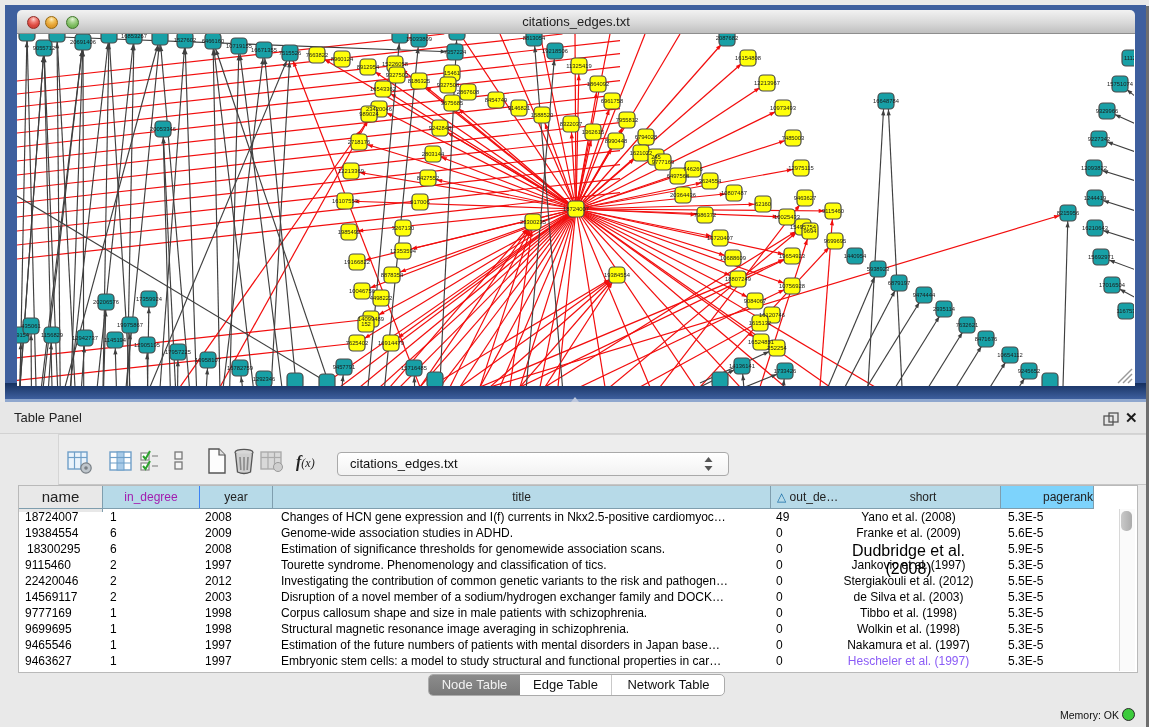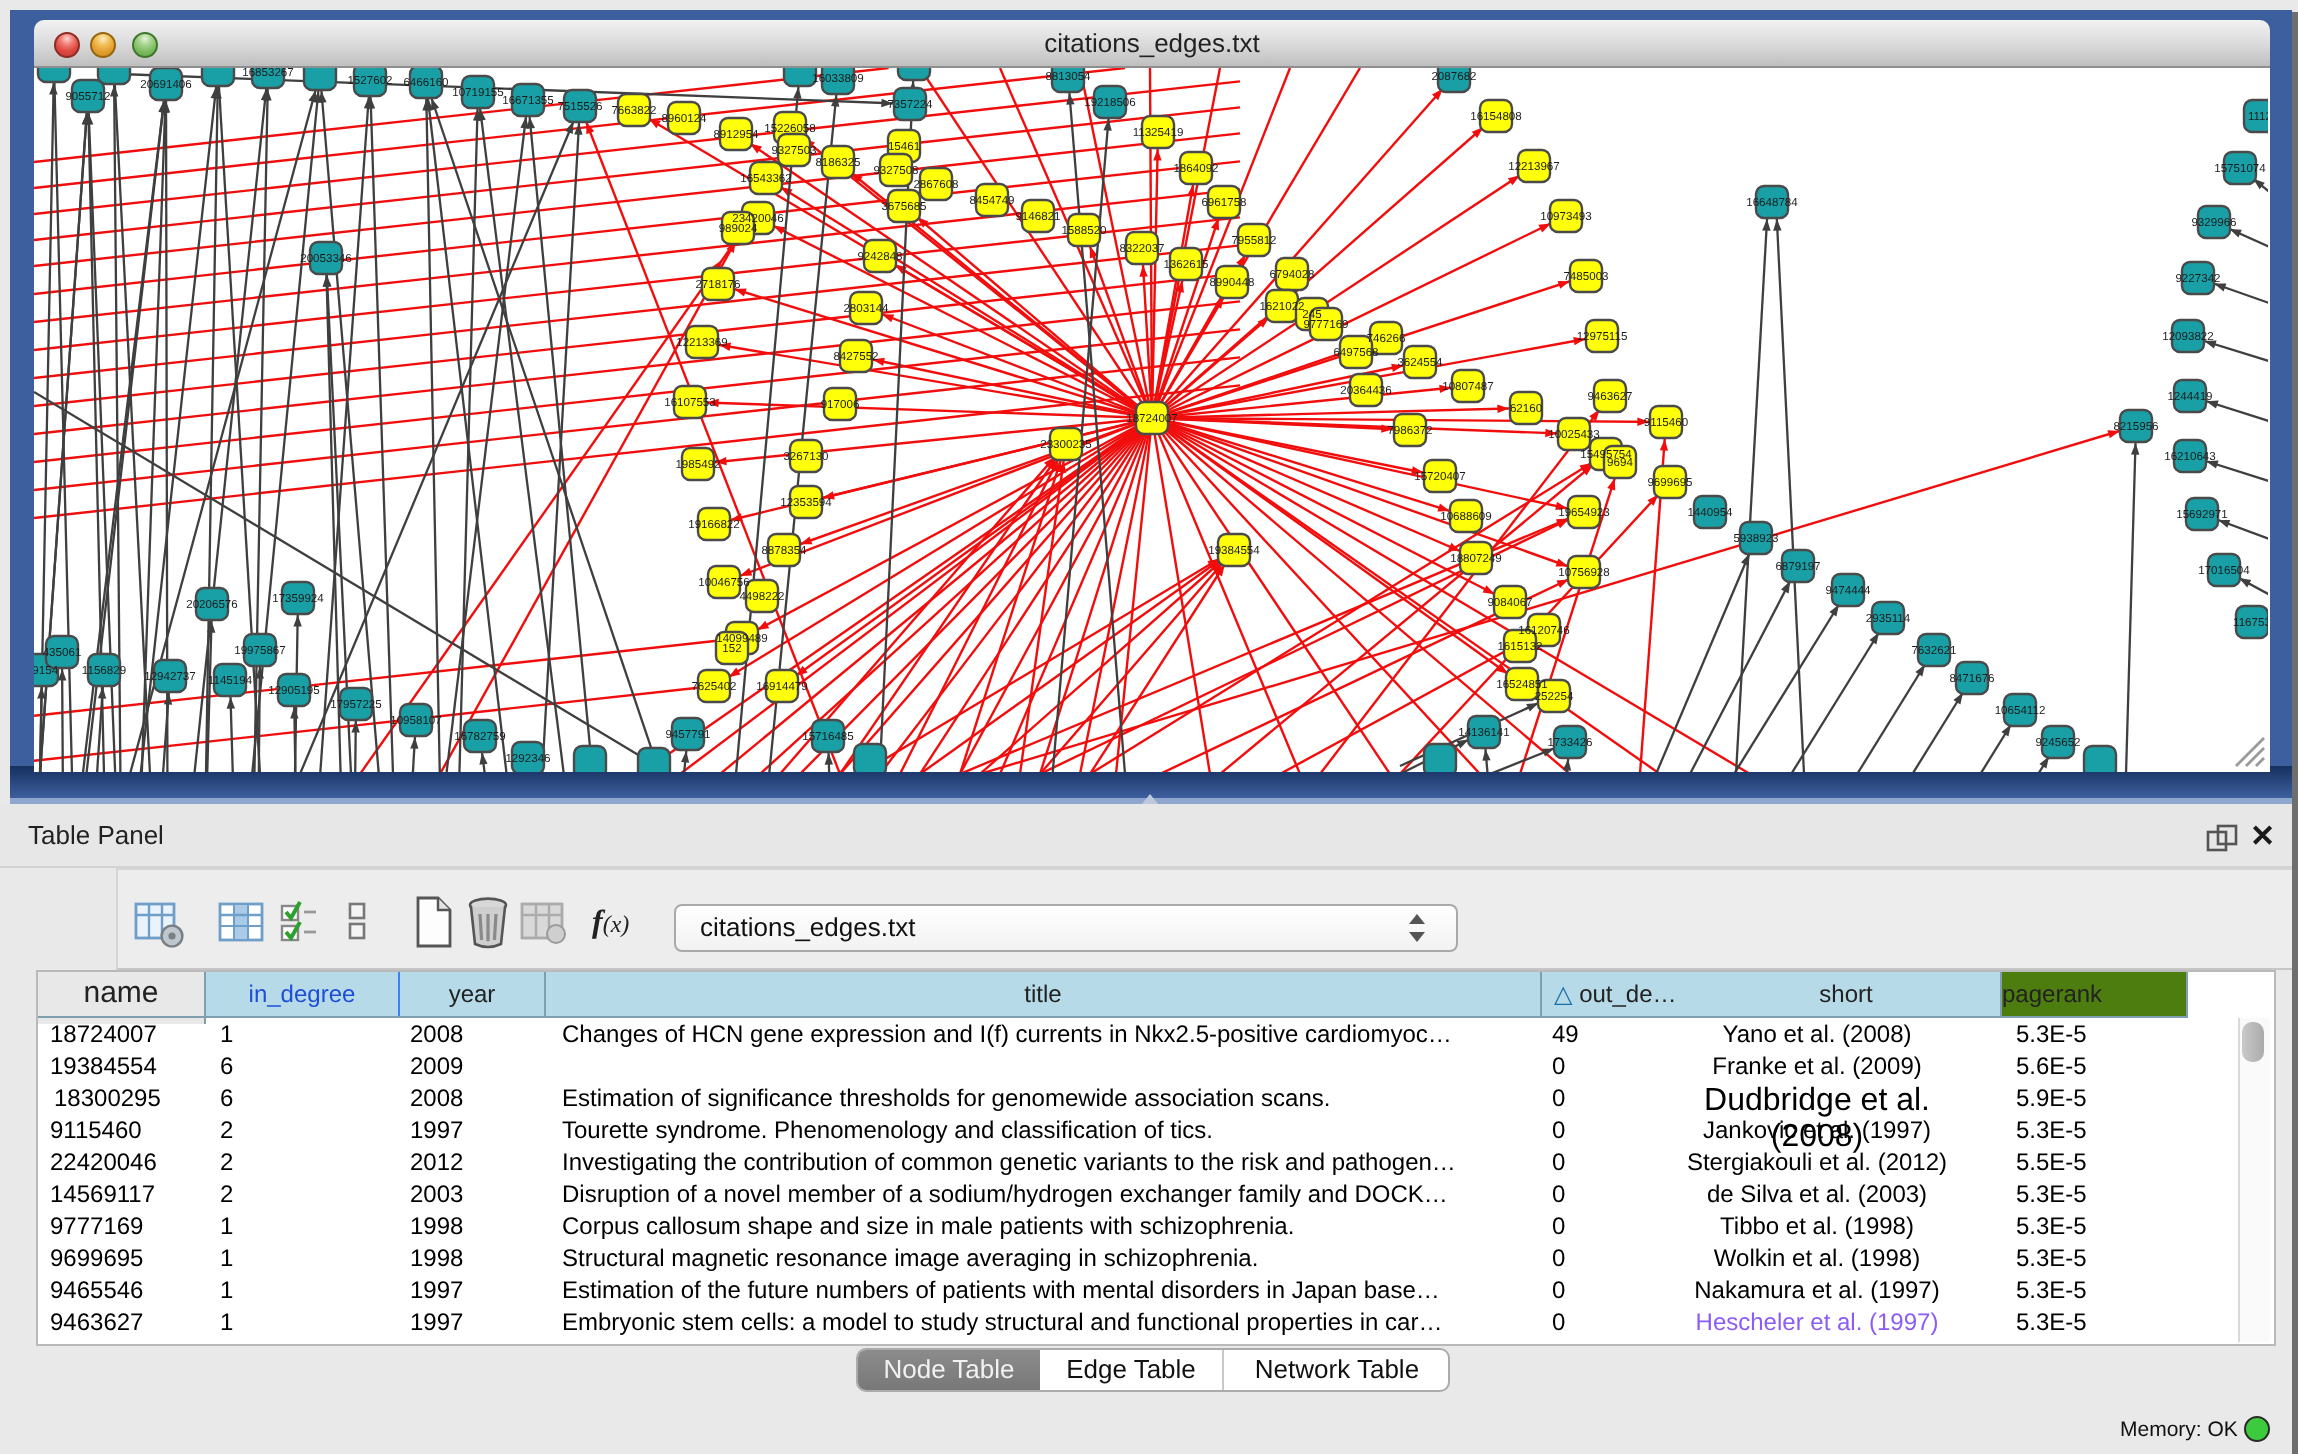--- a/index.html
+++ b/index.html
@@ -735,37 +735,38 @@
       <div class="abs" style="left:12px;top:3px;font-size:13px;color:#111;">citations_edges.txt</div>
       <svg class="abs" width="11" height="16" style="left:365px;top:3px;">
         <polygon points="5.5,1 9.5,6 1.5,6" fill="#555"></polygon>
         <polygon points="5.5,15 9.5,10 1.5,10" fill="#555"></polygon>
       </svg>
     </div>
   </div>
 
   <div class="abs" style="left:18px;top:83px;width:1118px;height:186px;background:#fff;border:1px solid #B9B9B9;">
     <div class="abs" style="left:0px;top:0;width:83px;height:26px;background:#E8E8E8;border-right:1px solid #7F9EAE;font-size:15px;color:#222;line-height:22px;text-align:center;">name</div>
-      <div class="abs" style="left:84px;top:0;width:96px;height:22px;background:#B7DAE8;border-right:7px solid #3b82f6;font-size:12px;color:#1d4ed8;line-height:22px;text-align:center;">in_degree</div>
+      <div class="abs" style="left:84px;top:0;width:96px;height:22px;background:#B7DAE8;border-right:7px solid #3b82f6;font-size:12px;color:#a21caf;line-height:22px;text-align:center;">in_degree</div>
       <div class="abs" style="left:181px;top:0;width:72px;height:22px;background:#B7DAE8;border-right:1px solid #7F9EAE;font-size:12px;color:#222;line-height:22px;text-align:center;">year</div>
       <div class="abs" style="left:254px;top:0;width:497px;height:22px;background:#B7DAE8;border-right:1px solid #7F9EAE;font-size:12px;color:#222;line-height:22px;text-align:center;">title</div>
       <div class="abs" style="left:752px;top:0;width:74px;height:22px;background:#B7DAE8;border-right:1px solid #7F9EAE;font-size:12px;color:#222;line-height:22px;padding-left:6px;"><span style="color:#1A6FA8;">△</span> out_de…</div>
       <div class="abs" style="left:827px;top:0;width:154px;height:22px;background:#B7DAE8;border-right:1px solid #7F9EAE;font-size:12px;color:#222;line-height:22px;text-align:center;">short</div>
-      <div class="abs" style="left:982px;top:0;width:92px;height:22px;background:#4d7c0f;border-right:1px solid #7F9EAE;font-size:12px;color:#222;line-height:22px;text-align:left;">pagerank</div>
+      <div class="abs" style="left:982px;top:0;width:92px;height:22px;background:#7dd3fc;border-right:1px solid #7F9EAE;font-size:12px;color:#222;line-height:22px;text-align:right;">pagerank</div>
       <div class="abs" style="left:0;top:22px;width:1075px;height:1px;background:#7F9EAE;"></div>
       <div class="abs" style="left:6px;top:24px;font-size:12px;color:#000;">18724007</div>
       <div class="abs" style="left:91px;top:24px;font-size:12px;color:#000;">1</div>
       <div class="abs" style="left:186px;top:24px;font-size:12px;color:#000;">2008</div>
       <div class="abs" style="left:262px;top:24px;width:486px;white-space:nowrap;overflow:hidden;font-size:12px;color:#000;">Changes of HCN gene expression and I(f) currents in Nkx2.5‑positive cardiomyoc…</div>
       <div class="abs" style="left:757px;top:24px;font-size:12px;color:#000;">49</div>
       <div class="abs" style="left:812px;top:24px;width:155px;text-align:center;font-size:12px;color:#000;">Yano et al. (2008)</div>
       <div class="abs" style="left:989px;top:24px;font-size:12px;color:#000;">5.3E‑5</div>
       <div class="abs" style="left:6px;top:40px;font-size:12px;color:#000;">19384554</div>
       <div class="abs" style="left:91px;top:40px;font-size:12px;color:#000;">6</div>
       <div class="abs" style="left:186px;top:40px;font-size:12px;color:#000;">2009</div>
+      <div class="abs" style="left:262px;top:40px;width:486px;white-space:nowrap;overflow:hidden;font-size:12px;color:#000;">Genome‑wide association studies in ADHD.</div>
       <div class="abs" style="left:757px;top:40px;font-size:12px;color:#000;">0</div>
       <div class="abs" style="left:812px;top:40px;width:155px;text-align:center;font-size:12px;color:#000;">Franke et al. (2009)</div>
       <div class="abs" style="left:989px;top:40px;font-size:12px;color:#000;">5.6E‑5</div>
       <div class="abs" style="left:8px;top:56px;font-size:12px;color:#000000;">18300295</div>
       <div class="abs" style="left:91px;top:56px;font-size:12px;color:#000;">6</div>
       <div class="abs" style="left:186px;top:56px;font-size:12px;color:#000;">2008</div>
       <div class="abs" style="left:262px;top:56px;width:486px;white-space:nowrap;overflow:hidden;font-size:12px;color:#000;">Estimation of significance thresholds for genomewide association scans.</div>
       <div class="abs" style="left:757px;top:56px;font-size:12px;color:#000;">0</div>
       <div class="abs" style="left:812px;top:56px;width:155px;text-align:center;font-size:16px;color:#000;">Dudbridge et al. (2008)</div>
       <div class="abs" style="left:989px;top:56px;font-size:12px;color:#000;">5.9E‑5</div>

